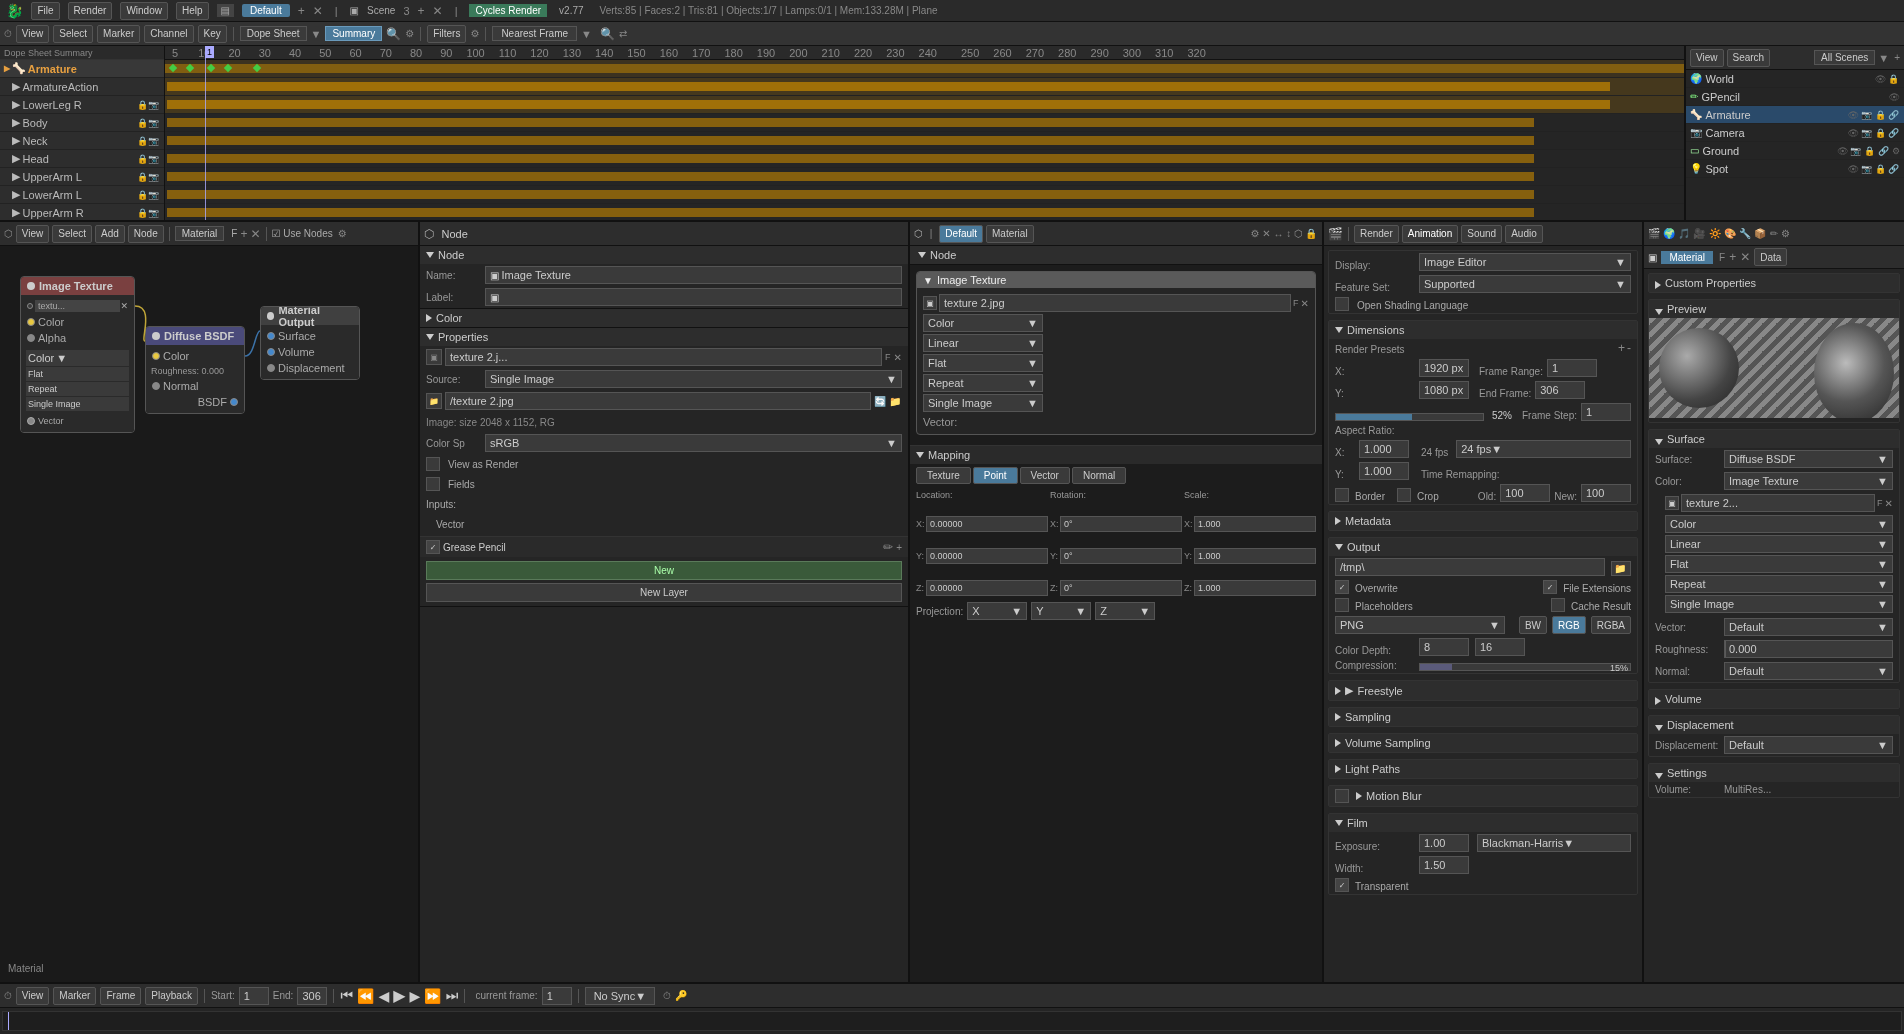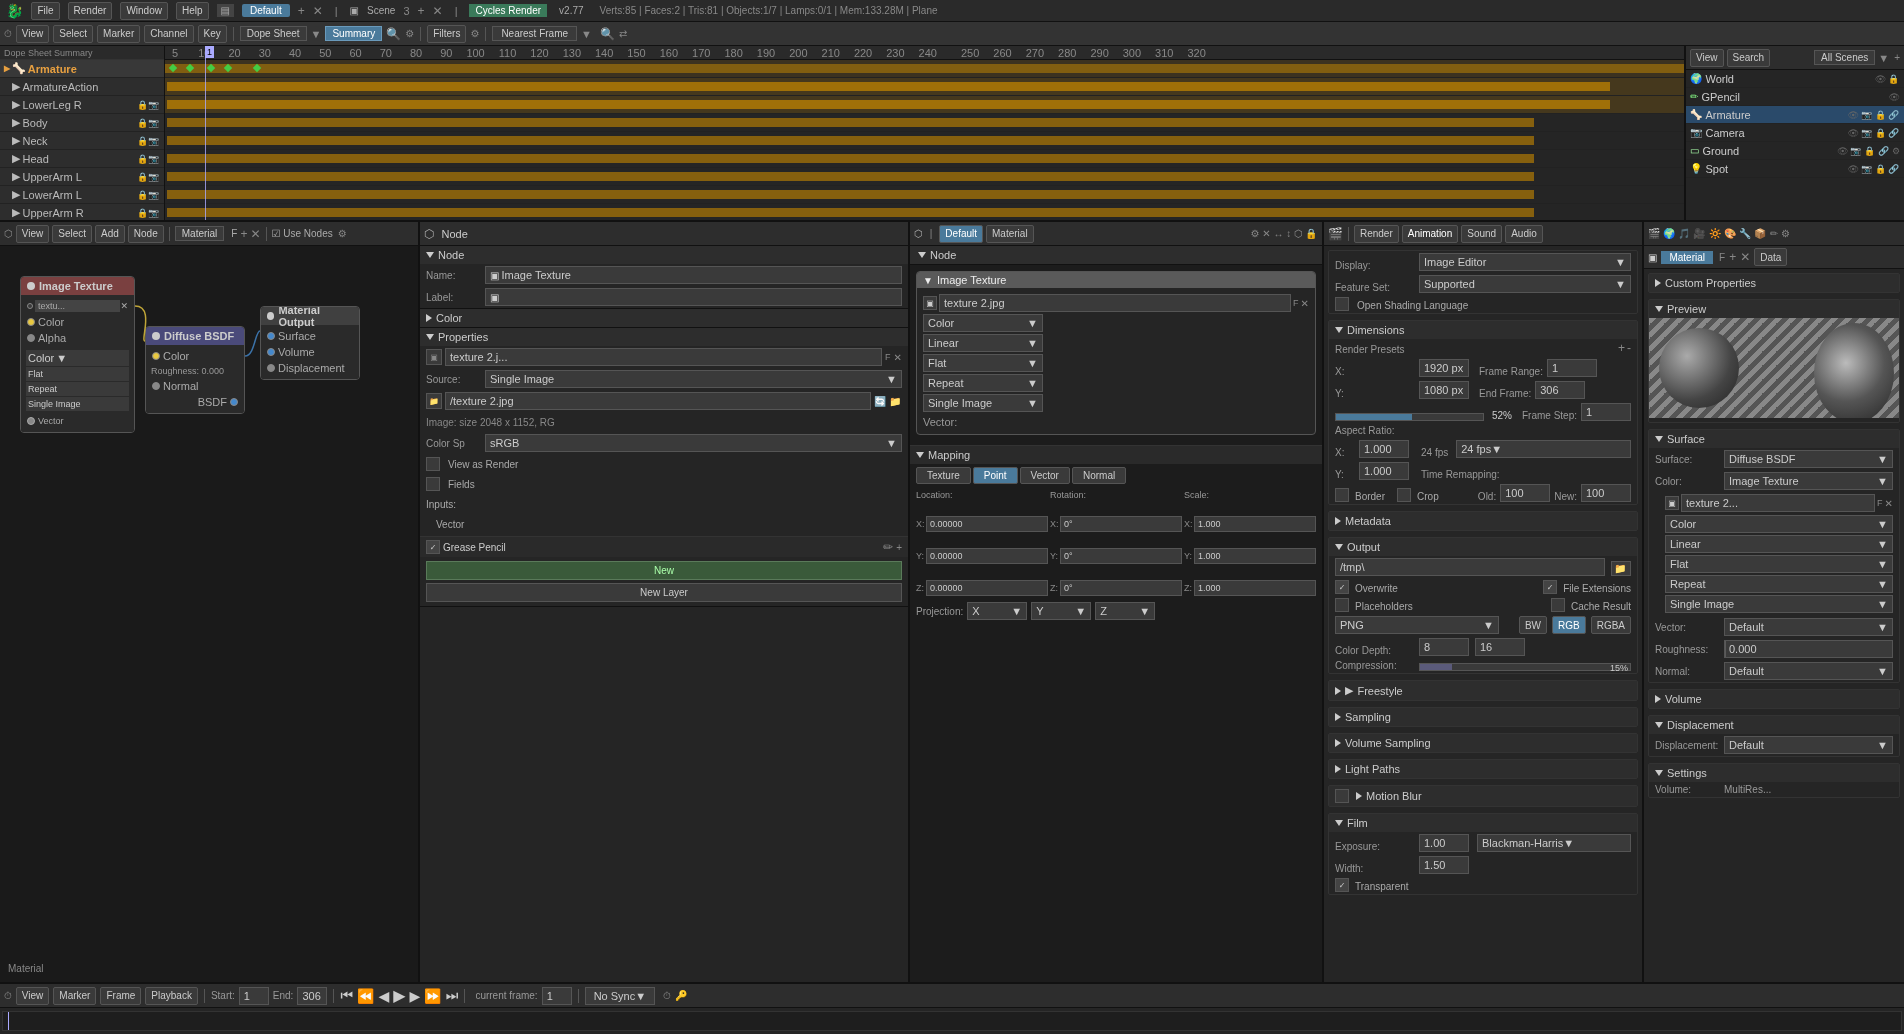--- a/index.html
+++ b/index.html
@@ -516,21 +516,21 @@
       margin-bottom: 6px;
       border: 1px solid #333;
       border-radius: 2px;
     }
     .right-section-hdr {
       background: #2d2d2d;
       padding: 3px 6px;
       font-size: 10px;
       color: #ccc;
       display: flex;
-      align-items: center;
+      align-items: flex-end;
       gap: 4px;
     }
     .right-row {
       display: flex;
       align-items: center;
       padding: 2px 6px;
       gap: 4px;
     }
     .right-label {
       color: #999;
@@ -1384,21 +1384,21 @@
             <span style="width:14px;height:14px;border:1px solid #555;background:#3a3a3a;display:inline-block;"></span>
             <span style="font-size:10px;color:#aaa;margin-left:2px;">Placeholders</span>
             <span style="margin-left:auto;width:14px;height:14px;border:1px solid #555;background:#3a3a3a;display:inline-block;"></span>
             <span style="font-size:10px;color:#aaa;margin-left:2px;">Cache Result</span>
           </div>
           <div class="render-row">
             <div class="render-field">
               <span>PNG</span>
                 <span style="margin-left:auto;">▼</span>
             </div>
-            <span class="btn-sm" style="margin-left:16px;">BW</span>
+            <span class="btn-sm" style="margin-left:10px;">BW</span>
             <span class="btn-sm" style="margin-left:1px;background:#4a7a9b;color:#fff;">RGB</span>
             <span class="btn-sm" style="margin-left:1px;">RGBA</span>
           </div>
           <div class="render-row">
             <span class="render-label">Color Depth:</span>
             <div class="render-number">
               <span>8</span>
             </div>
             <div class="render-number" style="margin-left:2px;">
               <span>16</span>

